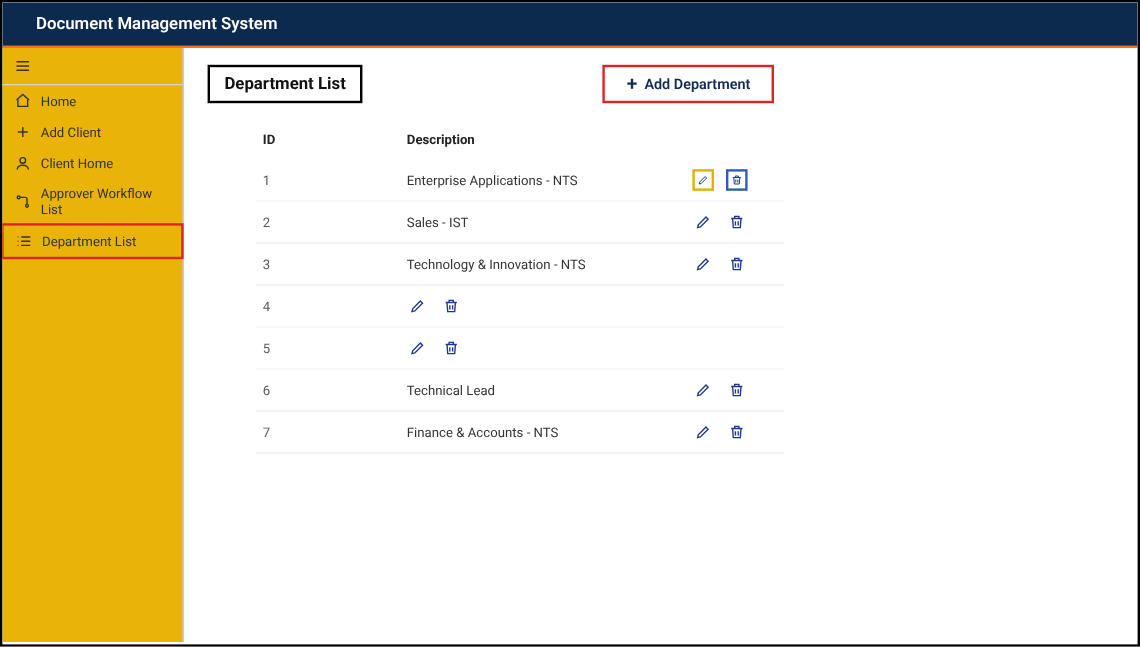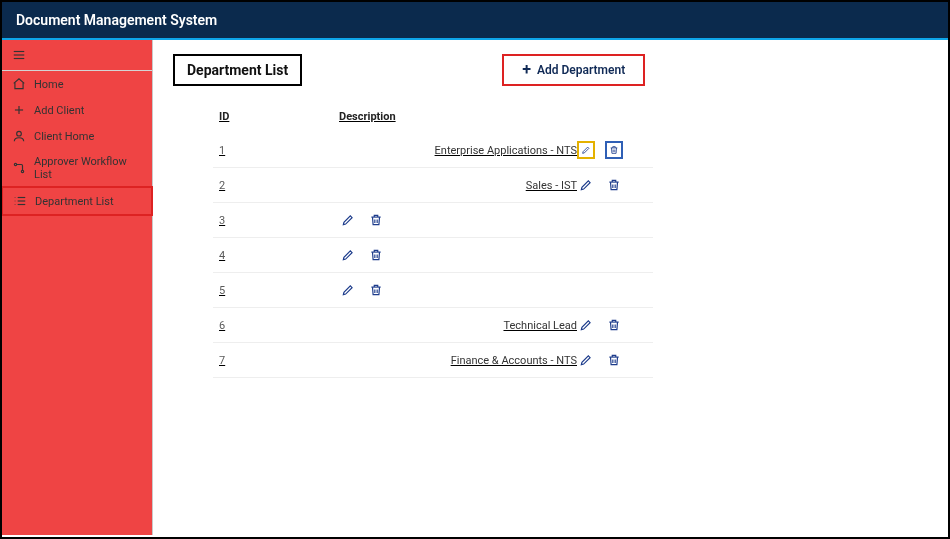--- a/index.html
+++ b/index.html
@@ -14,33 +14,33 @@
     .frame {
       width: 950px;
       height: 539px;
       border: 2px solid #000;
       overflow: hidden;
       background: #fff;
     }
     .header {
       background: #0b2a4d;
       color: #fff;
-      padding: 10px 14px;
+      padding: 10px 28px;
       font-size: 14px;
       font-weight: 600;
-      border-bottom: 2px solid #0ea5e9;
+      border-bottom: 2px solid #f97316;
     }
     .body {
       display: flex;
       height: calc(100% - 40px);
     }
     .sidebar {
       width: 151px;
       border-right: 1px solid #c9c9c9;
-      background: #ef4444;
+      background: #eab308;
     }
     .sidebar-toggle {
       padding: 8px 10px;
       border-bottom: 1px solid #d4d4d4;
       color: #555;
       display: flex;
       align-items: center;
       cursor: pointer;
     }
     .sidebar-item {
@@ -101,21 +101,20 @@
       background: #fff;
     }
     .add-btn .plus {
       font-size: 16px;
       line-height: 1;
       color: #102a56;
     }
     .table {
       margin-left: 40px;
       max-width: 440px;
-      text-decoration: underline;
     }
     .table-head {
       display: flex;
       font-size: 11px;
       font-weight: 700;
       color: #222;
       padding: 6px 6px 10px 6px;
     }
     .col-id {
       width: 120px;
@@ -133,21 +132,20 @@
       color: #333;
       padding: 8px 6px;
       border-bottom: 1px solid #eee;
     }
     .row-id {
       width: 120px;
       color: #5a5a5a;
     }
     .row-desc {
       flex: 1;
-      text-align: right;
     }
     .row-actions {
       width: 70px;
       display: flex;
       gap: 10px;
       align-items: center;
     }
     .action-icon {
       width: 18px;
       height: 18px;
@@ -291,20 +289,21 @@
                     <path d="M9 7V4h6v3"></path>
                     <path d="M6 7l1 13h10l1-13"></path>
                     <line x1="10" y1="11" x2="10" y2="17"></line>
                     <line x1="14" y1="11" x2="14" y2="17"></line>
                   </svg>
                 </span>
               </div>
             </div>
             <div class="table-row">
               <div class="row-id">3</div>
+              <div class="row-desc">Technology &amp; Innovation - NTS</div>
               <div class="row-actions">
                 <span class="action-icon">
                   <svg viewBox="0 0 24 24" fill="none" stroke="currentColor" stroke-width="2">
                     <path d="M4 20l4-1 11-11-3-3L5 16l-1 4z"></path>
                   </svg>
                 </span>
                 <span class="action-icon">
                   <svg viewBox="0 0 24 24" fill="none" stroke="currentColor" stroke-width="2">
                     <path d="M4 7h16"></path>
                     <path d="M9 7V4h6v3"></path>

